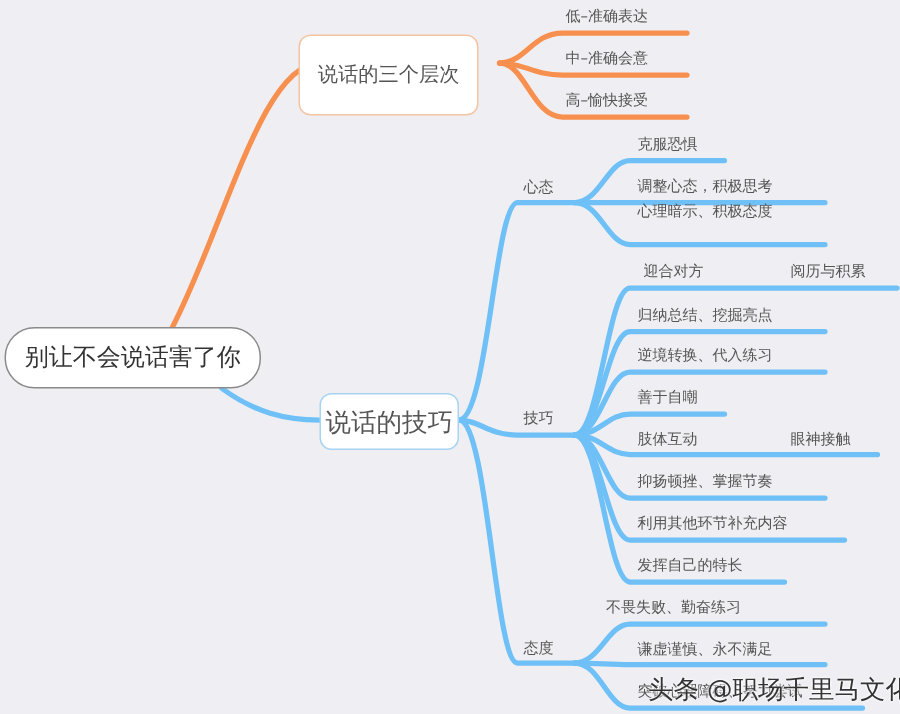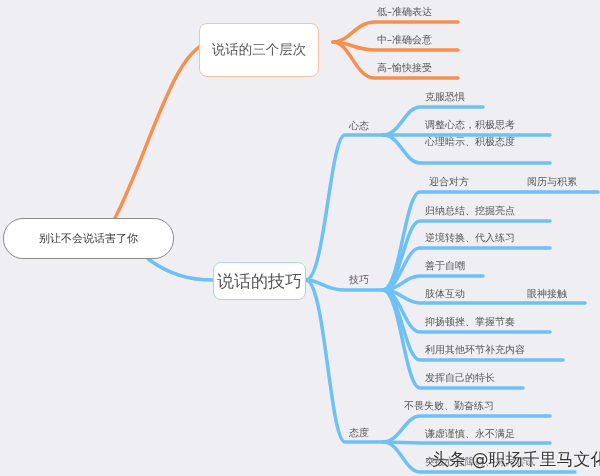--- a/index.html
+++ b/index.html
@@ -10,21 +10,21 @@
     position:relative;
   }
   svg.lines { position:absolute; left:0; top:0; width:600px; height:476px; }
   .node {
     position:absolute; box-sizing:border-box; background:#fff;
     color:#555; display:flex; align-items:center; justify-content:center;
     white-space:nowrap;
   }
   .root {
     left:3px; top:218px; width:171px; height:41px; border:1px solid #8a8a8a;
-    border-radius:20px; font-size:11px; color:#333;
+    border-radius:20px; font-size:16px; color:#333;
   }
   .main-orange {
     left:199px; top:23px; width:120px; height:54px; border:1px solid #f4c4a4;
     border-radius:8px; font-size:13.5px;
   }
   .main-blue {
     left:213px; top:262px; width:93px; height:38px; border:1px solid #a8d4f4;
     border-radius:8px; font-size:17px;
   }
   .lbl {

